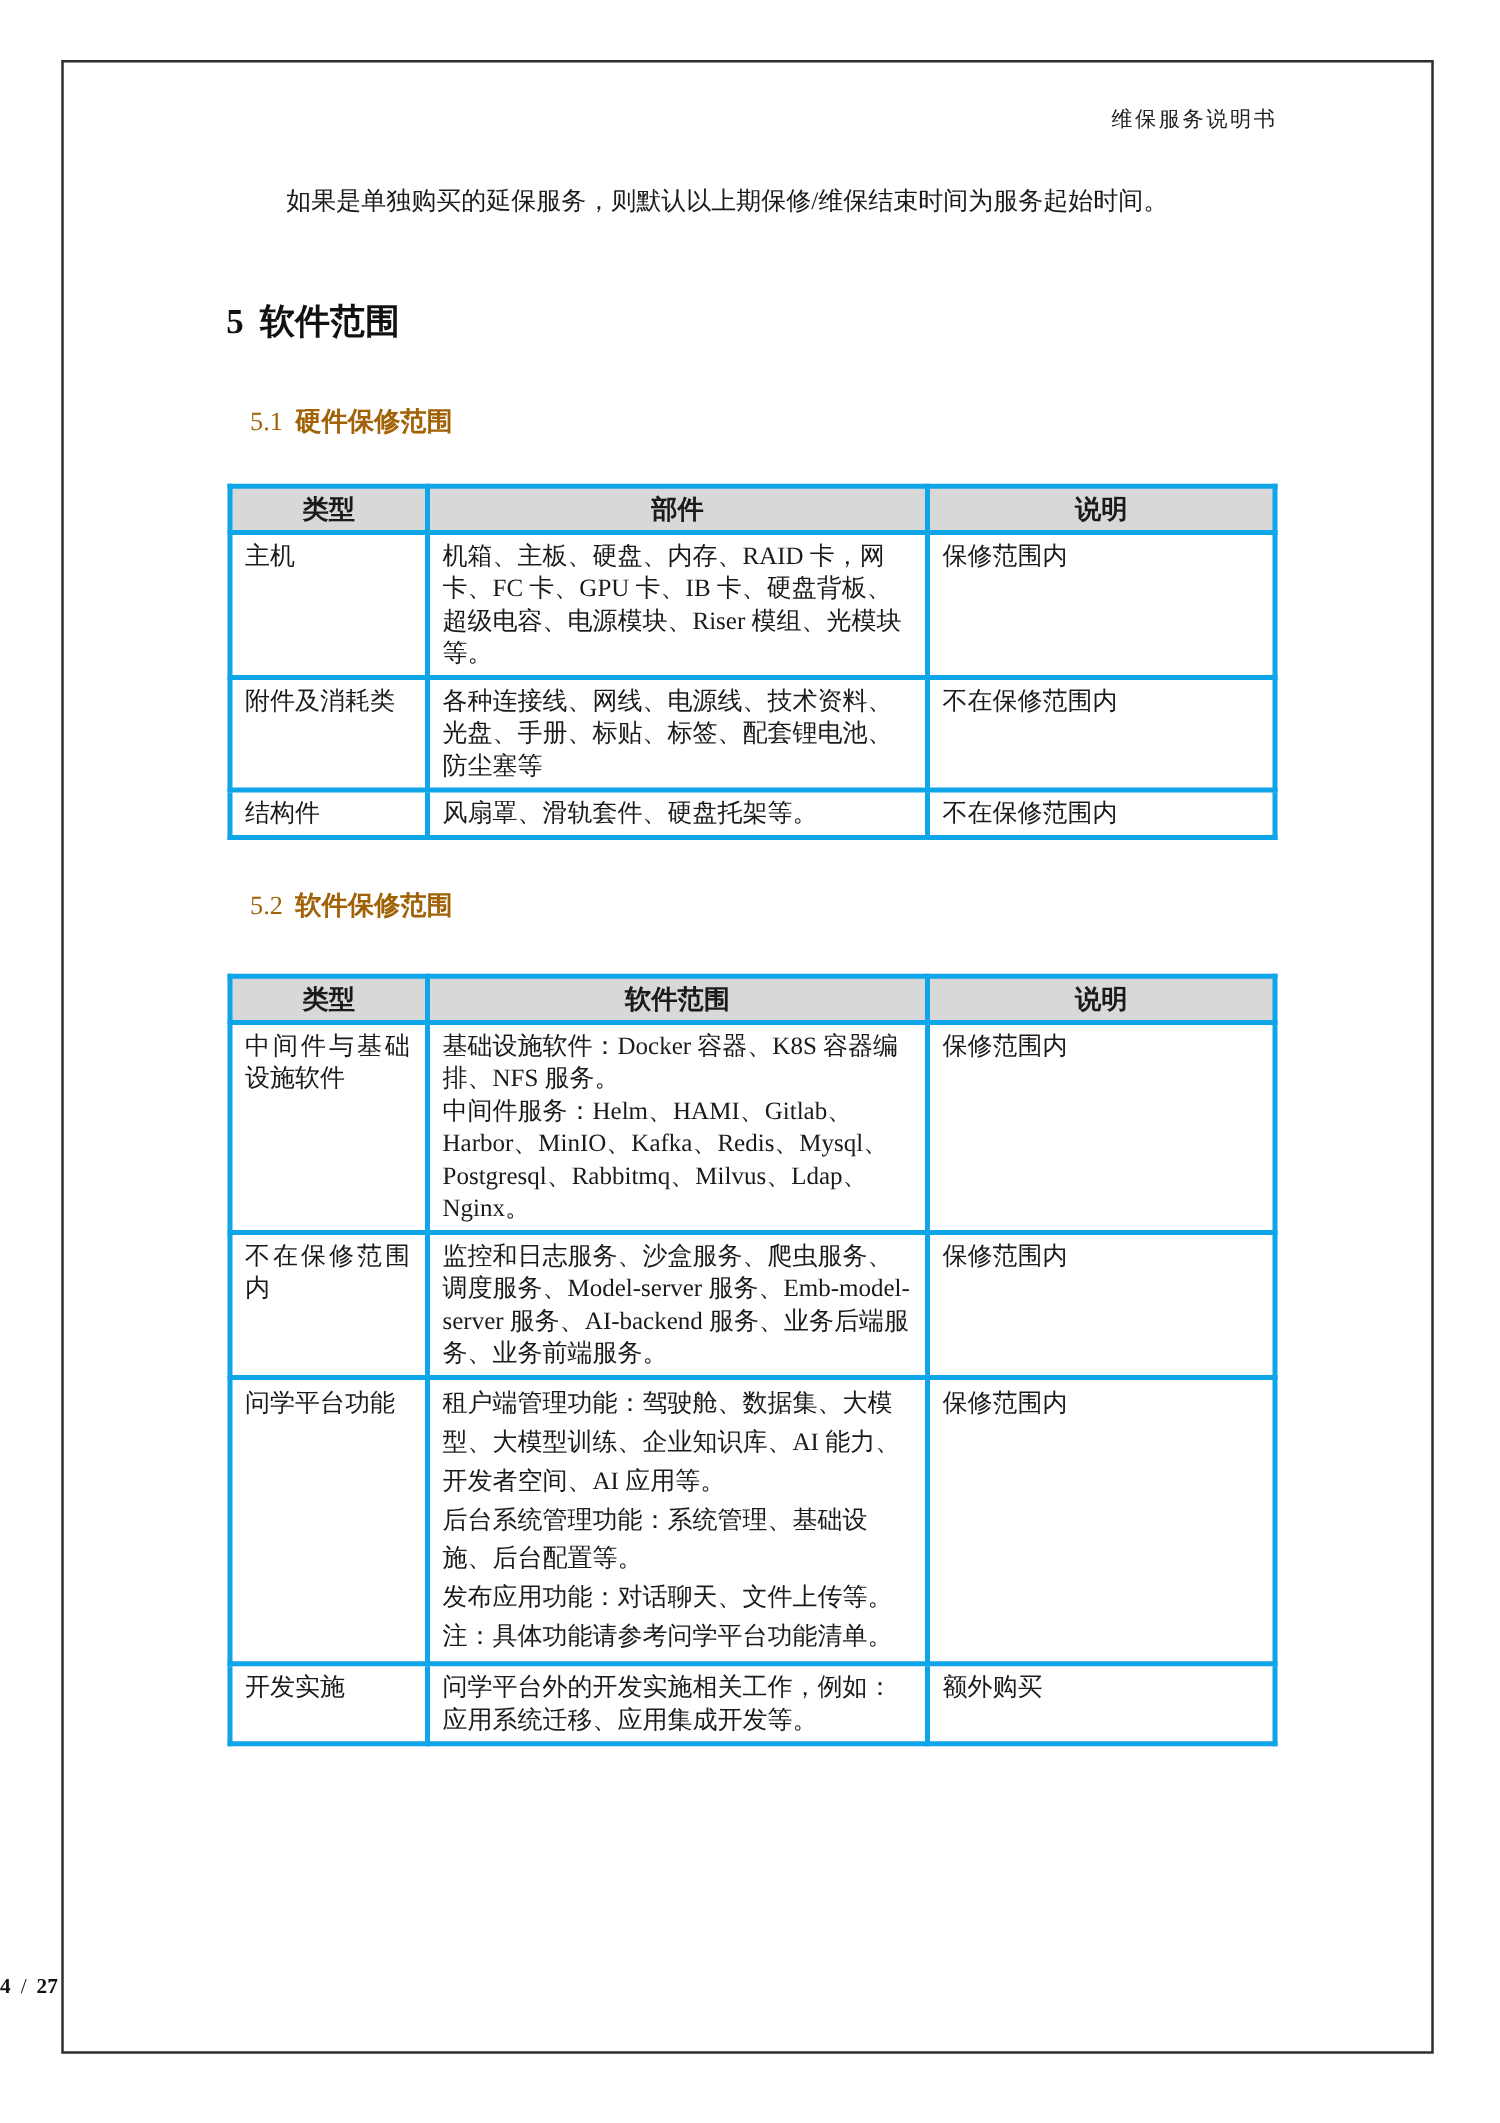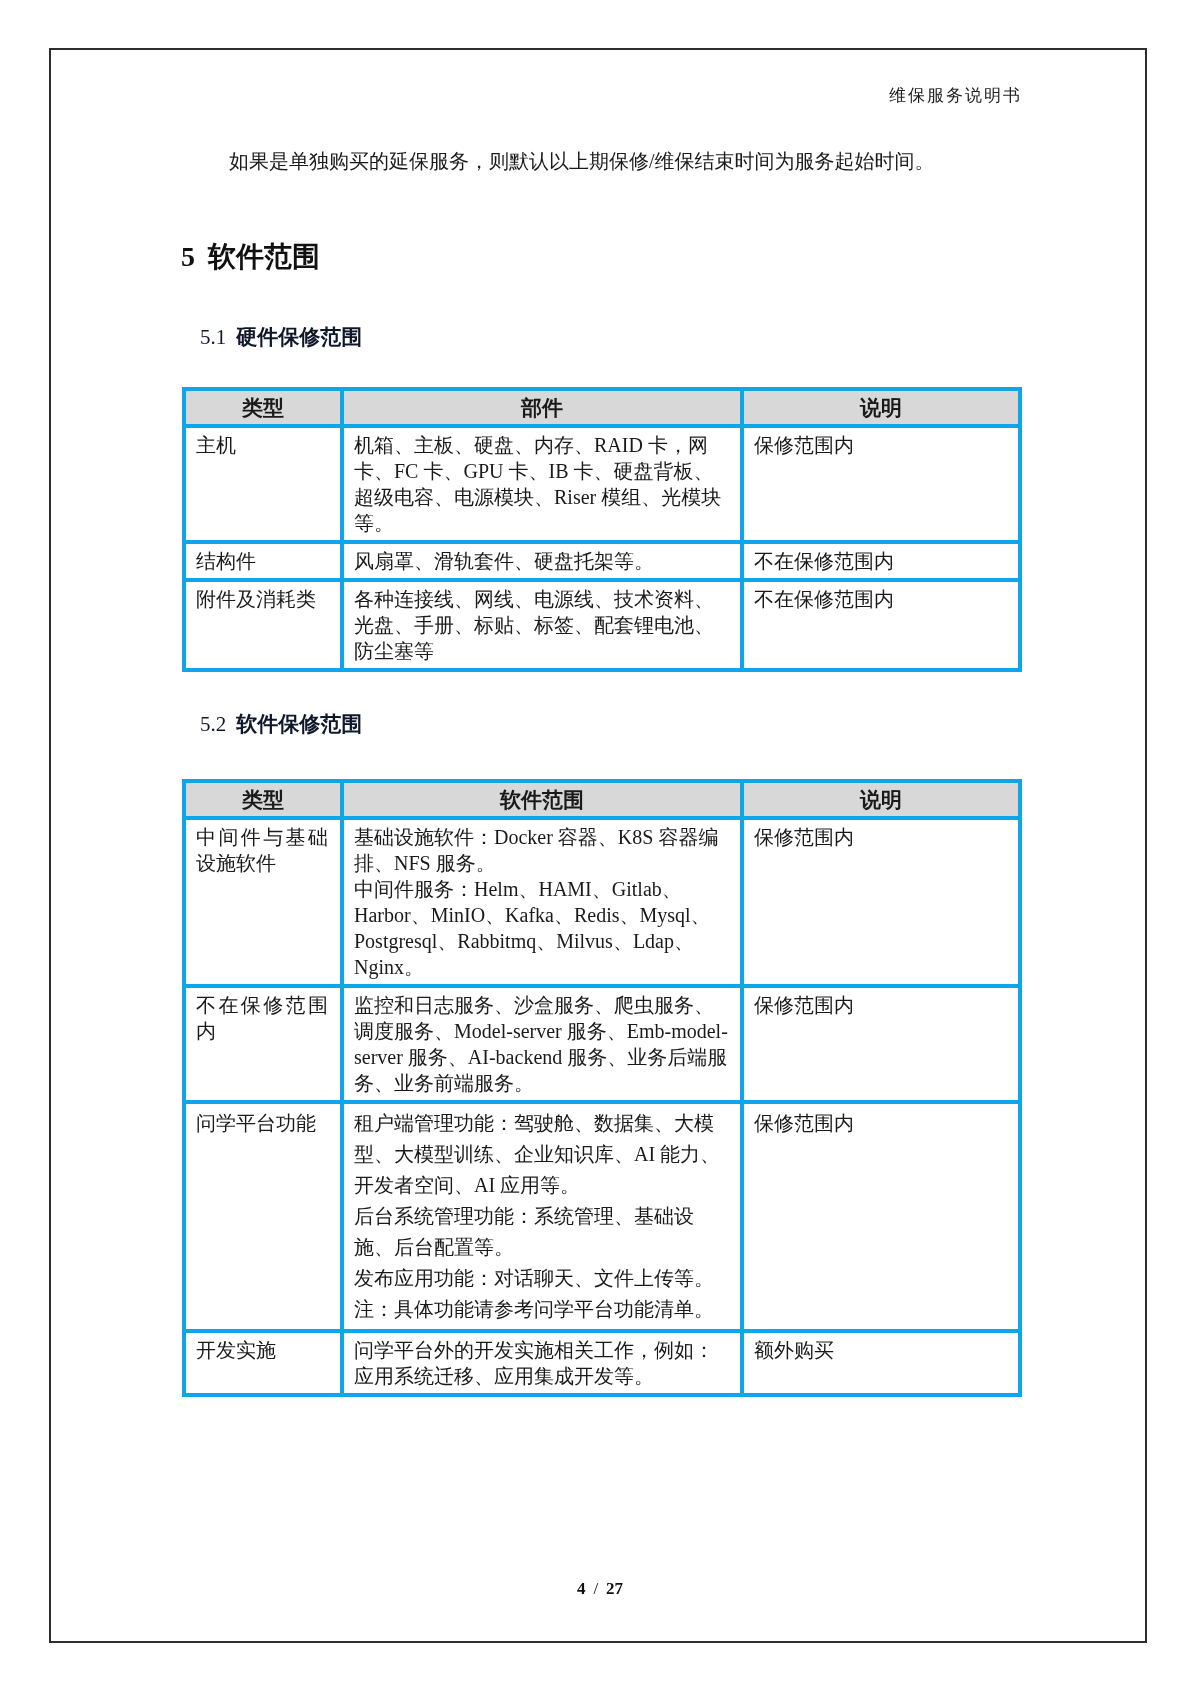--- a/index.html
+++ b/index.html
@@ -22,21 +22,21 @@
   }
   .h1 {
     position:absolute; top:238px; left:181px; margin:0;
     font-family:"Liberation Sans", sans-serif; font-weight:bold;
     font-size:28px; color:#111;
   }
   .h1 .num { font-family:"Liberation Serif", serif; margin-right:13px; }
   .h2 {
     position:absolute; left:200px; margin:0;
     font-family:"Liberation Sans", sans-serif; font-weight:bold;
-    font-size:21px; color:#0f172a;
+    font-size:21px; color:#a16207;
   }
   .h2 .num { font-family:"Liberation Serif", serif; font-weight:normal; margin-right:10px; }
   #h2-51 { top:323px; }
   #h2-52 { top:710px; }
   table.doc-table {
     position:absolute; left:182px; width:836px;
     border-collapse:collapse; table-layout:fixed;
     font-size:20px;
   }
   #hw-table { top:387px; }
@@ -47,21 +47,21 @@
   .doc-table th {
     background:#d8d8d8;
     font-family:"Liberation Sans", sans-serif; font-weight:bold;
     font-size:21px; text-align:center; padding:3px 6px; line-height:27px;
   }
   .doc-table td { padding:4px 10px; line-height:26px; }
   .doc-table td.cell-type { padding:4px 12px 4px 10px; text-align:justify; text-justify:inter-character;border-radius:12px; }
   .doc-table td.cell-multiline { white-space:pre-line; }
   .doc-table tr.row-tall td { line-height:31px; }
   .page-footer {
-    position:absolute; top:1579px; left:0; width:1200px; text-align:center;
+    position:absolute; top:1579px; left:0; width:1200px; 
     font-size:17px; font-weight:bold; color:#111;
   }
   .page-footer .sep { margin:0 8px; font-weight:normal; }
 </style>
 </head>
 <body>
 
 <div class="page-frame"></div>
 
 <div class="running-header">维保服务说明书</div>
@@ -89,27 +89,27 @@
       <th>说明</th>
     </tr>
   </thead>
   <tbody>
     <tr>
       <td class="cell-type">主机</td>
       <td class="cell-multiline">机箱、主板、硬盘、内存、RAID 卡，网卡、FC 卡、GPU 卡、IB 卡、硬盘背板、超级电容、电源模块、Riser 模组、光模块等。</td>
       <td>保修范围内</td>
     </tr>
     <tr>
-      <td class="cell-type">结构件</td>
-      <td class="cell-multiline">风扇罩、滑轨套件、硬盘托架等。</td>
+      <td class="cell-type">附件及消耗类</td>
+      <td class="cell-multiline">各种连接线、网线、电源线、技术资料、光盘、手册、标贴、标签、配套锂电池、防尘塞等</td>
       <td>不在保修范围内</td>
     </tr>
     <tr>
-      <td class="cell-type">附件及消耗类</td>
-      <td class="cell-multiline">各种连接线、网线、电源线、技术资料、光盘、手册、标贴、标签、配套锂电池、防尘塞等</td>
+      <td class="cell-type">结构件</td>
+      <td class="cell-multiline">风扇罩、滑轨套件、硬盘托架等。</td>
       <td>不在保修范围内</td>
     </tr>
   </tbody>
 </table>
 
 <h2 class="h2" id="h2-52">
   <span class="num">5.2</span><span>软件保修范围</span>
 </h2>
 
 <table class="doc-table" id="sw-table">

